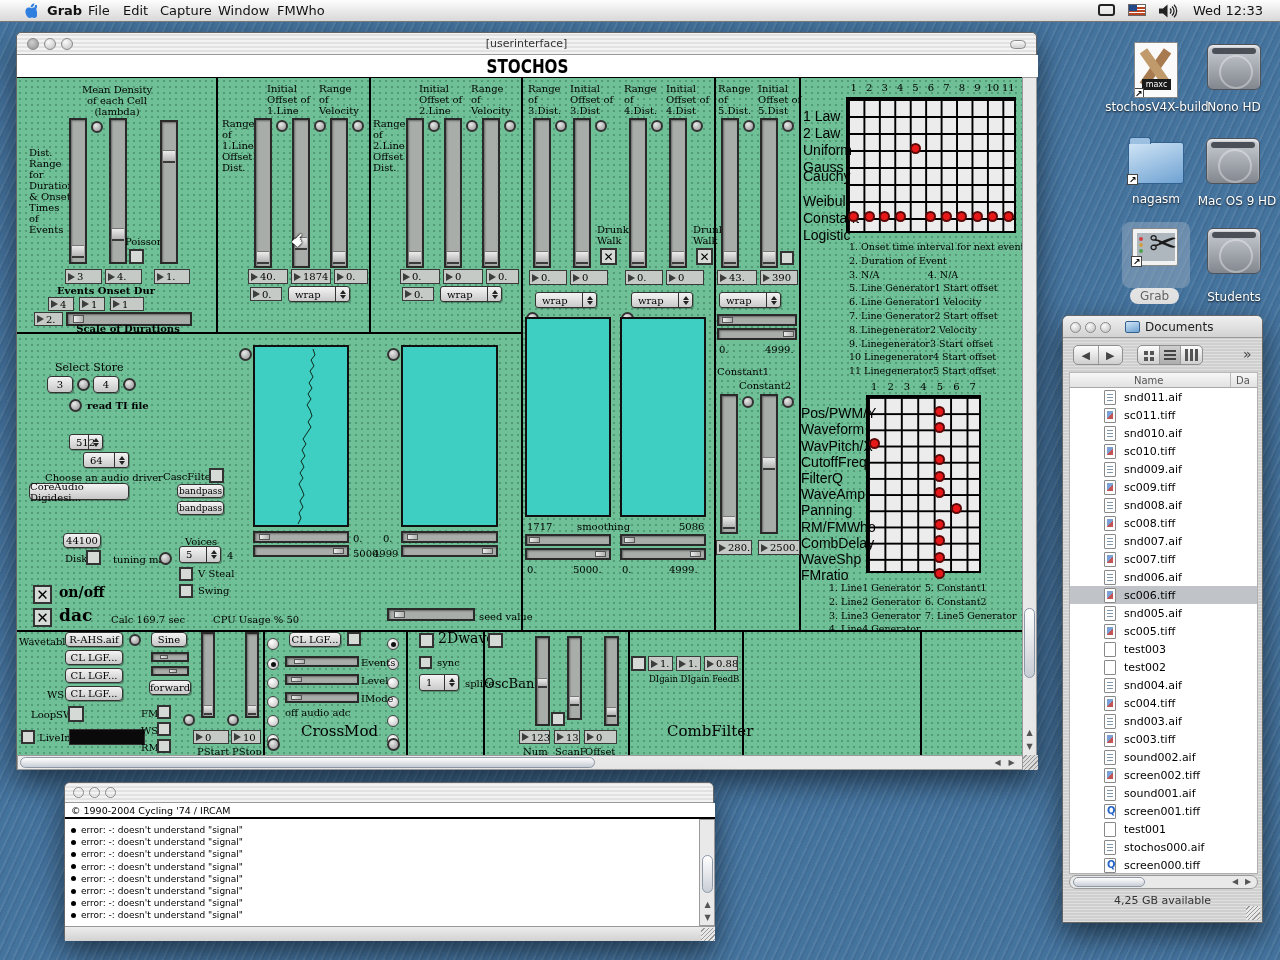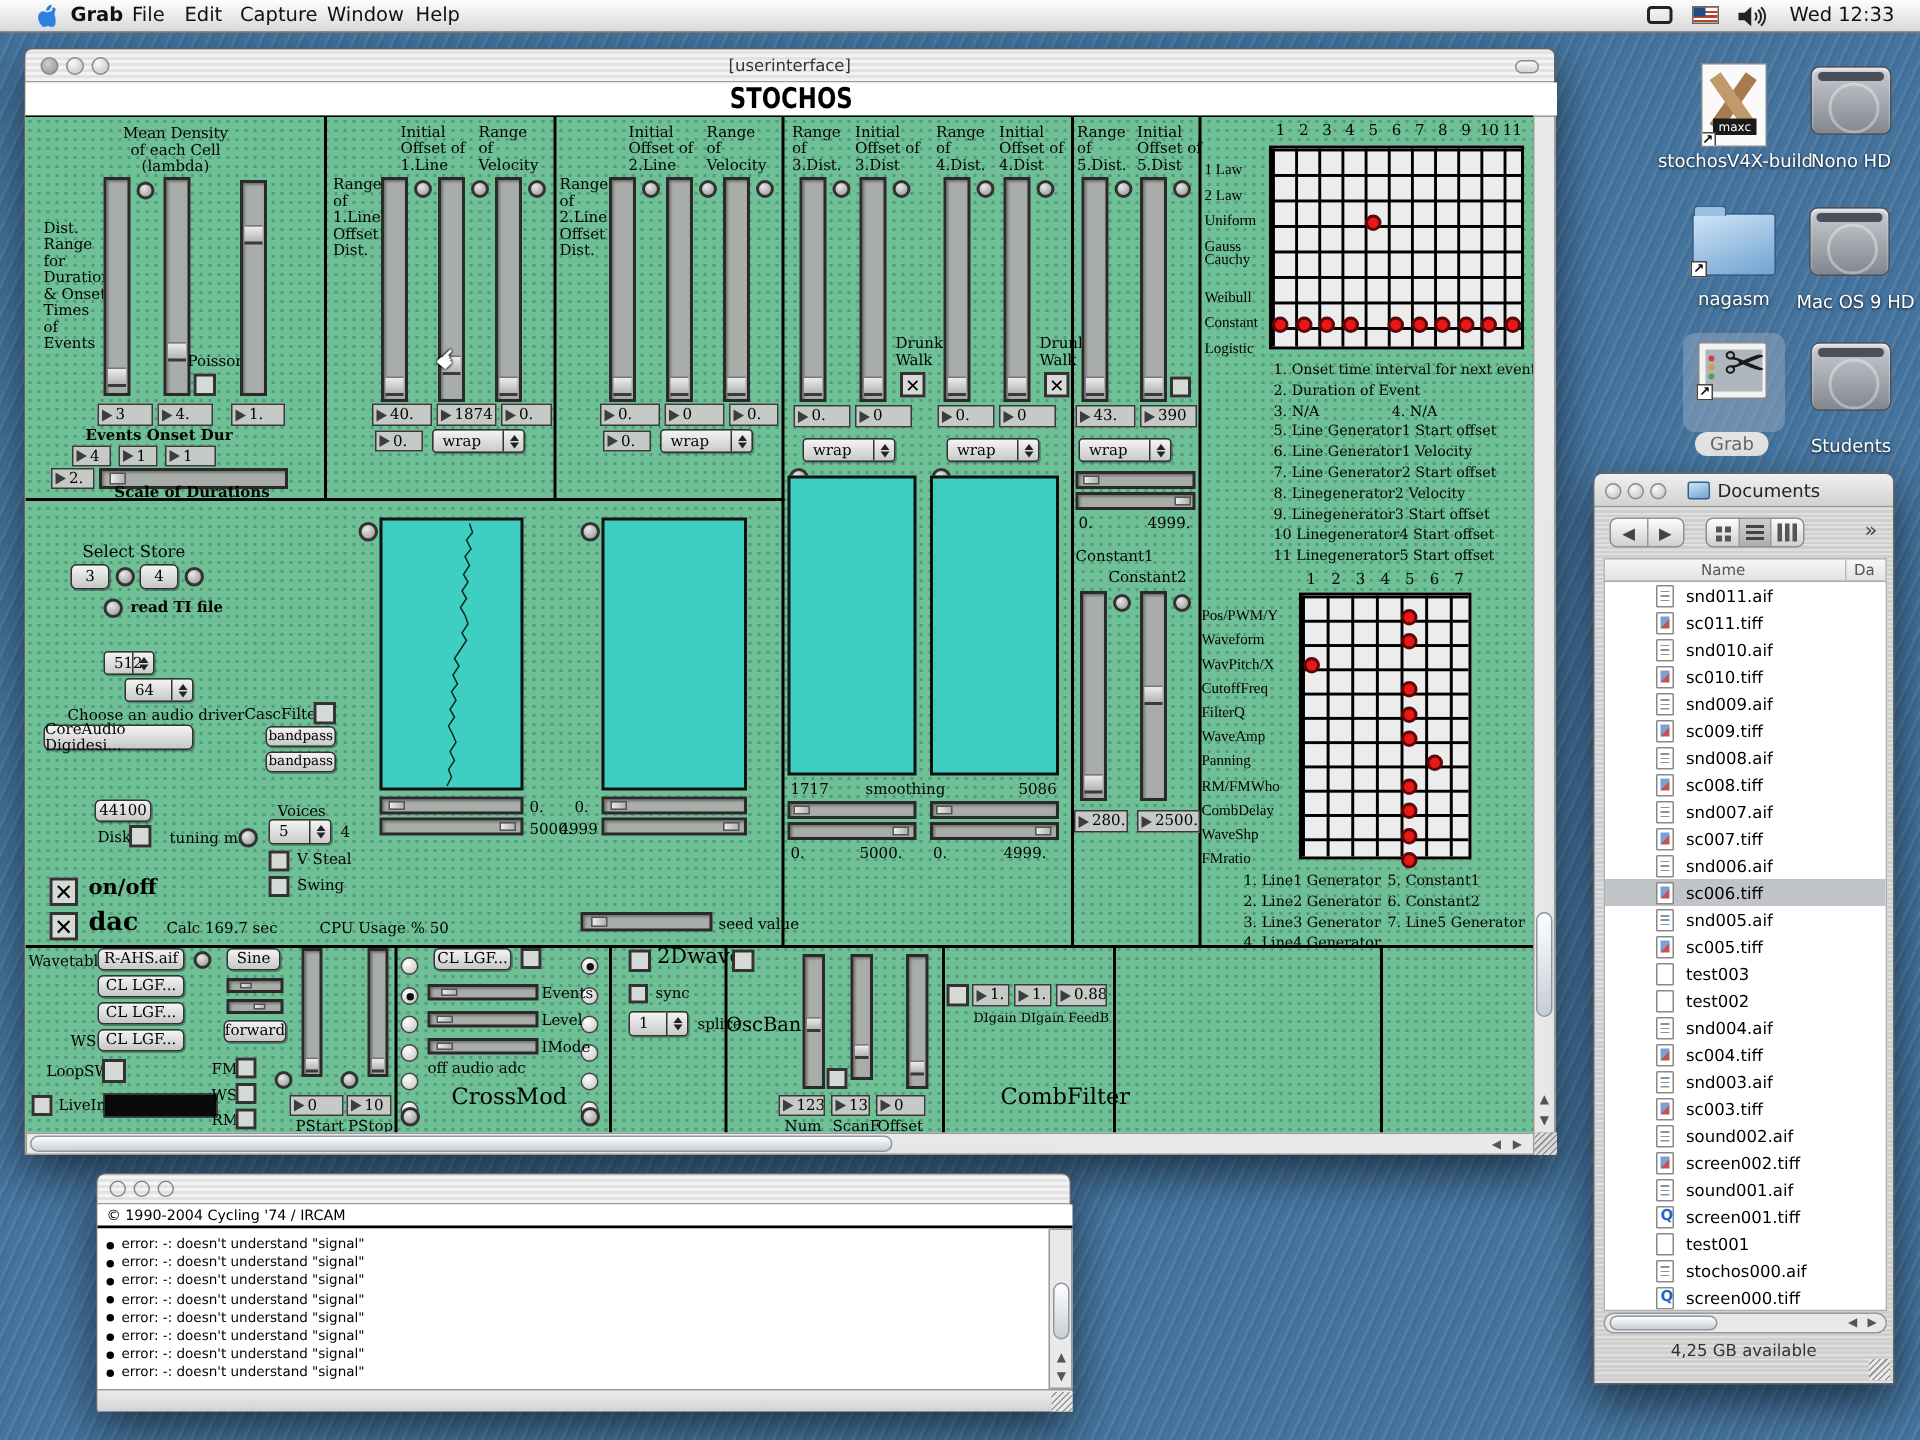--- a/index.html
+++ b/index.html
@@ -36,21 +36,21 @@
 .mn .arr::before{content:"";border-bottom:4px solid #222;border-left:3.5px solid transparent;border-right:3.5px solid transparent}
 .mn .arr::after{content:"";border-top:4px solid #222;border-left:3.5px solid transparent;border-right:3.5px solid transparent}
 .bg{position:absolute;border-radius:50%;background:radial-gradient(circle at 35% 30%,#e9e9e9,#909090);border:2px solid #333}
 .ck{position:absolute;background:#d6dad6;border:2px solid #333;display:flex;align-items:center;justify-content:center;font-size:12px;color:#000}
 .ck.on::before{content:"✕"}
 .rd{position:absolute;width:12px;height:12px;border-radius:50%;background:radial-gradient(circle at 35% 30%,#fff,#bfbfbf);border:1px solid #444}
 .rd.on::after{content:"";position:absolute;inset:2.5px;border-radius:50%;background:#111}
 .ds{position:absolute;background:#3fcfc2;border:2px solid #101010}
 .grid{position:absolute;background-color:#ececec;border:2px solid #000}
 .dot{position:absolute;width:11px;height:11px;border-radius:50%;background:#e81818;border:2px solid #5c0808;z-index:3}
-.mrow{position:absolute;font-family:Liberation Serif, serif;font-size:10px;color:#000;white-space:nowrap}
+.mrow{position:absolute;font-family:Liberation Sans, sans-serif;font-size:14px;color:#000;white-space:nowrap}
 .mcol{font-family:"DejaVu Serif",serif;font-size:10px;color:#000;text-align:center}
 .lgl{font-family:"DejaVu Serif",serif;font-size:9.5px;line-height:13.8px;color:#000;white-space:pre}
 
 .sbt{position:absolute;background:#e9e9e9;border:1px solid #9a9a9a}
 .sbh{position:absolute;background:linear-gradient(#ffffff,#c9ced6);border:1px solid #8d97a5;border-radius:7px}
 .sbarr{position:absolute;font-size:8px;color:#555;text-align:center;line-height:13px}
 
 #err-list{position:absolute;left:0;top:36px;width:635px;height:107px;background:#fff;padding:5px 0 0 6px;overflow:hidden}
 .errline{font-size:9px;line-height:12.2px;color:#000;display:flex;align-items:center}
 .errline .bu{width:5px;height:5px;border-radius:50%;background:#000;margin-right:5px;flex:none}
@@ -78,21 +78,21 @@
 
 <div id="menubar">
   <svg class="abs" style="left:22px;top:3px" width="15" height="16" viewBox="0 0 13 14">
       <path fill="#2f7fe0" d="M10.8.2c.1.9-.3 1.8-.8 2.4-.6.7-1.5 1.2-2.4 1.1-.1-.9.4-1.8.9-2.4C9 .7 10 .3 10.8.2zM10.9 4c-1.1-.1-2.2.6-2.7.6-.5 0-1.4-.6-2.3-.6-1 0-2 .6-2.5 1.5-1 1.8-.3 4.3.8 5.9.6.8 1.3 1.7 2.3 1.7.8 0 1.2-.5 2.2-.5 1 0 1.3.5 2.2.5 1 0 1.7-.8 2.3-1.6.7-.9 1.2-1.9 1.5-2.9-1.2-.5-2.1-1.4-2.2-2.8-.1-1.2.5-2.2 1.5-2.9-.6-.8-1.6-1.3-2.6-1.2z" transform="scale(1)"></path>
     </svg>
   <span class="mi b" style="left:47px">Grab</span>
   <span class="mi" style="left:88px">File</span>
   <span class="mi" style="left:123px">Edit</span>
   <span class="mi" style="left:160px">Capture</span>
   <span class="mi" style="left:218px">Window</span>
-  <span class="mi" style="left:277px">Help</span>
+  <span class="mi" style="left:277px">FMWho</span>
   <div class="abs" style="left:1098px;top:4px;width:17px;height:12px;border:2px solid #222;border-radius:3px"></div>
   <div class="abs" style="left:1128px;top:4px;width:18px;height:12px;border:1px solid #666;background:repeating-linear-gradient(0deg,#b42 0 1.6px,#fff 1.6px 3.2px)">
       <div class="abs" style="left:0;top:0;width:8px;height:6px;background:#224a88"></div>
     </div>
   <svg class="abs" style="left:1158px;top:4px" width="22" height="14" viewBox="0 0 22 14">
       <polygon points="1,4.5 5,4.5 9.5,.5 9.5,13.5 5,9.5 1,9.5" fill="#222"></polygon>
       <path d="M12 4.5 a3.5 3.5 0 0 1 0 5 M14 2.5 a6 6 0 0 1 0 9 M16 .8 a8.5 8.5 0 0 1 0 12.4" stroke="#222" stroke-width="1.3" fill="none"></path>
     </svg>
   <span class="mi" style="left:1193px">Wed 12:33</span>
 </div>

